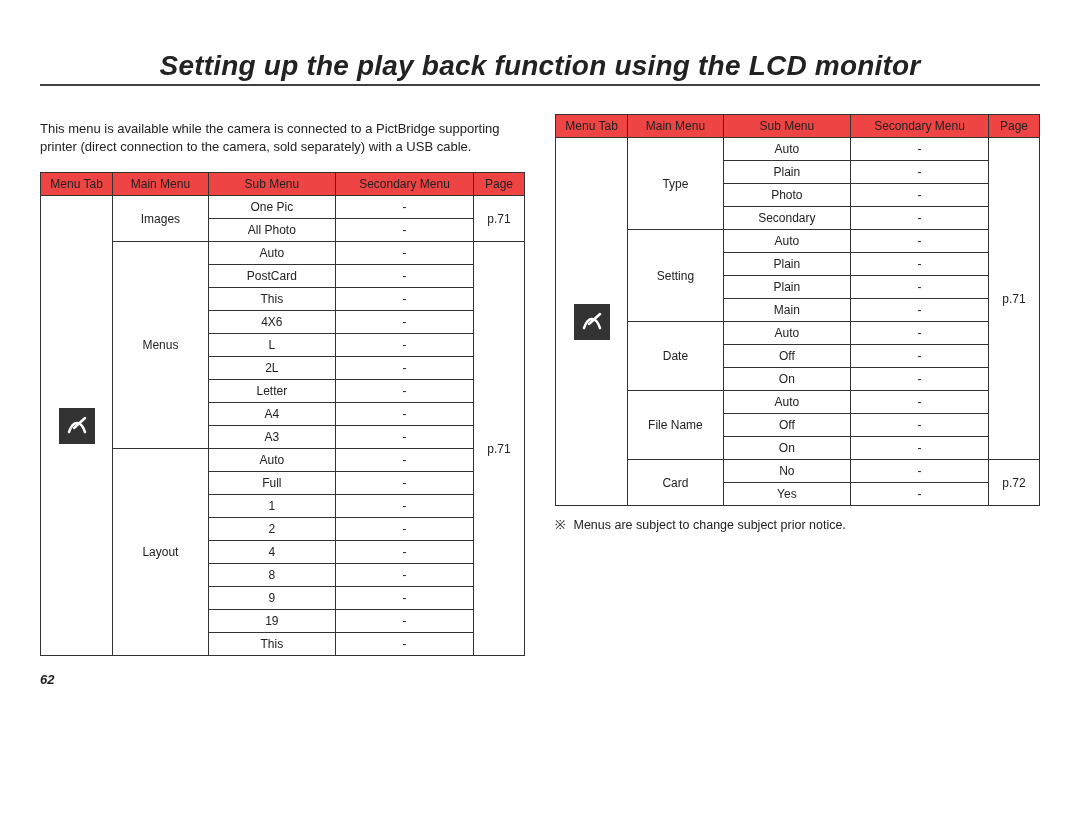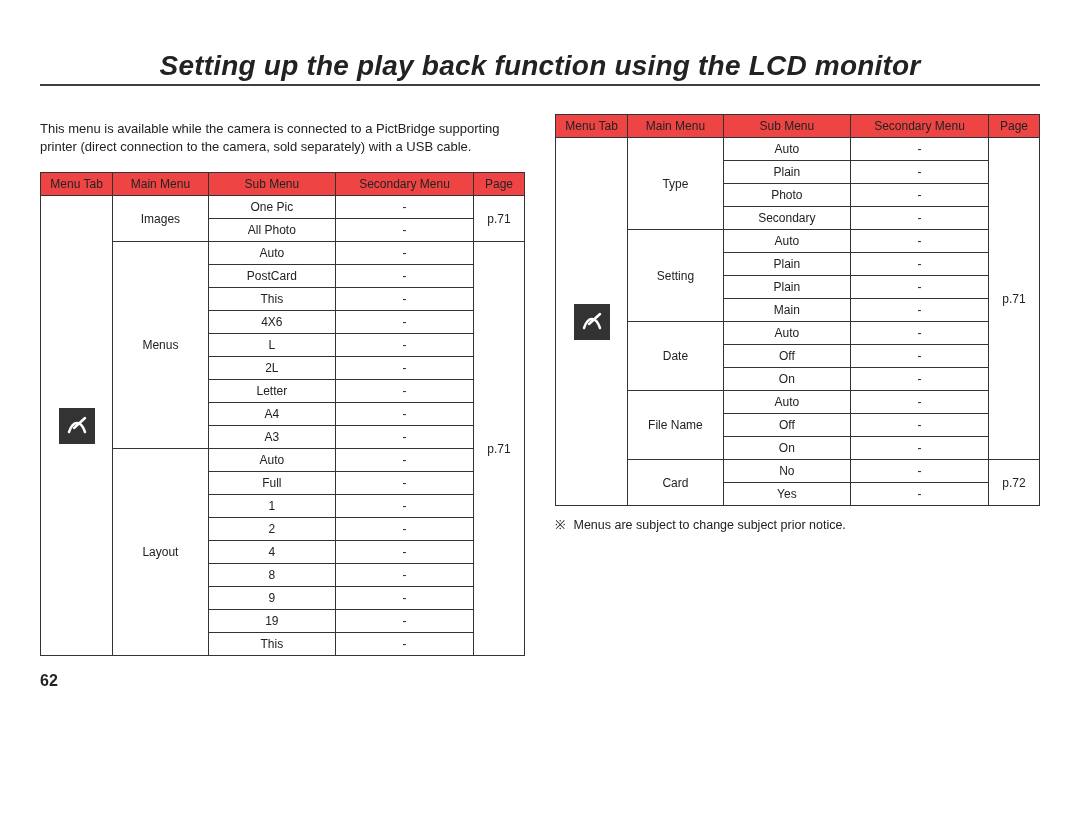--- a/index.html
+++ b/index.html
@@ -61,23 +61,24 @@
   .col-sub  { width: 120px; }
   .col-sec  { width: 130px;}
   .col-page { width: 48px; }
   .icon-cell { background:#fff; }
   .icon-wrap {
     width:34px;height:34px;border:1px solid #333;margin:auto;
     display:flex;align-items:center;justify-content:center;
     background:#333;
   }
   .pagefoot {
-    font-size: 16px;
+    font-size: 13px;
     font-weight: bold;
     margin-top: 16px;
+    font-style: italic;
   }
   .note {
     font-size: 12.5px;
     margin-top: 10px;
   }
   .note .sym { margin-right:8px;}
 </style>
 </head>
 <body>
 

